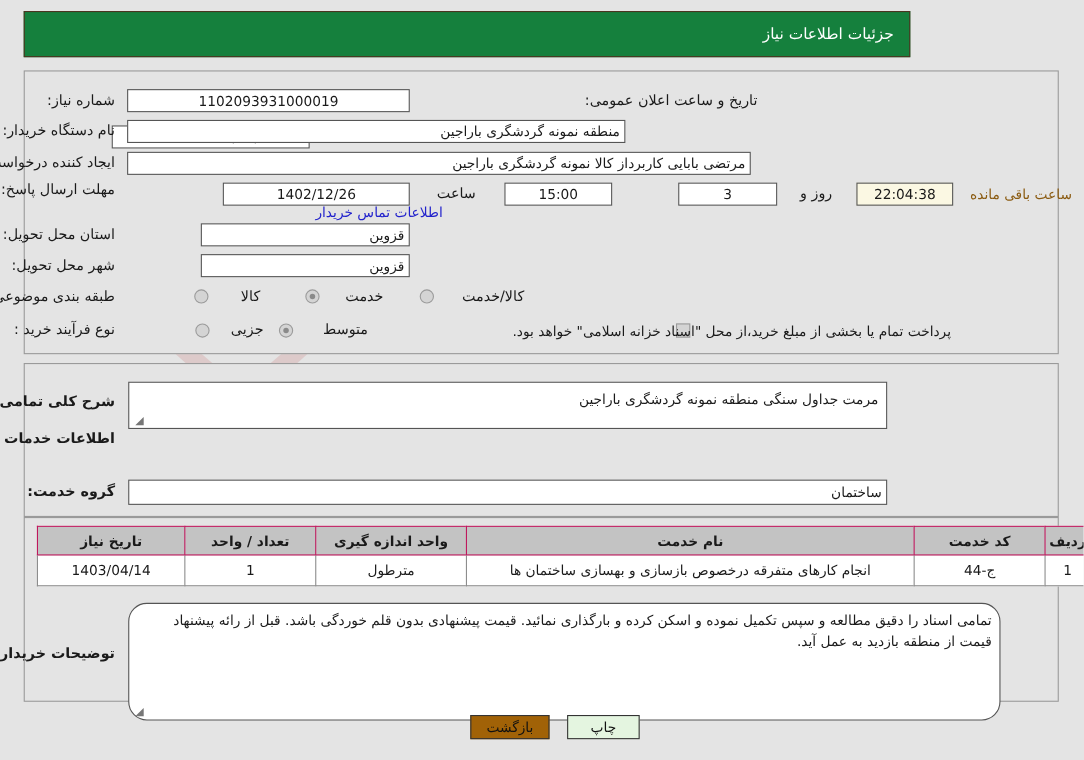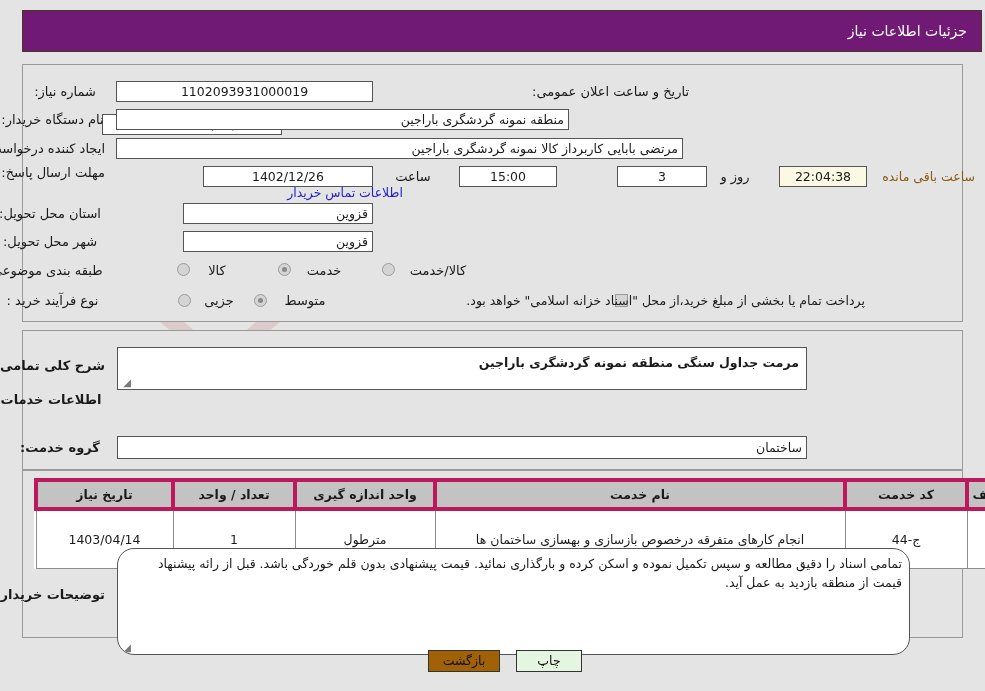--- a/index.html
+++ b/index.html
@@ -57,22 +57,22 @@
     color: rgba(196,110,110,0.17);
     direction: ltr;
     font-family: "Liberation Sans", sans-serif;
     white-space: nowrap;
   }
 
   
   .title-bar {
     position: absolute;
     left: 22px; top: 10px;
-    width: 960px; height: 42px;
-    background: #701a75;
+    width: 806px; height: 42px;
+    background: #15803d;
     border: 1px solid #4a3520;
     box-sizing: border-box;
     color: #ffffff;
     display: flex;
     align-items: center;
     justify-content: flex-start;
     padding: 0 14px;
     font-size: 14px;
     z-index: 10;
   }
@@ -84,21 +84,21 @@
     border: 1px solid #9a9a9a;
     box-sizing: border-box;
     z-index: 8;
   }
   #panel-top   { left: 22px; top: 64px;  width: 941px; height: 258px; }
   #panel-mid   { left: 22px; top: 330px; width: 941px; height: 140px; }
   #panel-table { left: 22px; top: 470px; width: 941px; height: 168px; }
 
   .lbl {
     position: absolute;
-    text-align: center;
+    text-align: right;
     white-space: nowrap;
     color: #1a1a1a;
     z-index: 9;
   }
   .lbl.b { font-weight: bold; }
 
   .fld {
     position: absolute;
     background: #ffffff;
     border: 1px solid #555555;
@@ -189,33 +189,33 @@
     left: 34px; top: 478px;
     width: 915px;
     border-collapse: collapse;
     font-size: 12.5px;
     z-index: 9;
     background: #ffffff;
     table-layout: fixed;
   }
   table.grid th {
     background: #c3c3c3;
-    border: 4px solid #be185d;
+    border: 1px solid #be185d;
     height: 25px;
     font-weight: bold;
     color: #1a1a1a;
     text-align: center;
     padding: 0 3px;
   }
   table.grid td {
     background: #ffffff;
     border: 1px solid #8d8d8d;
     height: 25px;
     text-align: center;
-    padding: 16px 4px;
+    padding: 1px 4px;
     color: #1a1a1a;
   }
   .col-radif { width: 34px; }
   .col-code  { width: 112px; }
   .col-name  { width: 400px; }
   .col-unit  { width: 130px; }
   .col-qty   { width: 112px; }
   .col-date  { width: 127px; }
 
   
@@ -290,21 +290,21 @@
 <span class="radio" style="right:794px; top:294px;"></span>
 <div class="lbl" style="right:745px; top:293px; width:42px;">جزیی</div>
 <span class="radio on" style="right:718px; top:294px;"></span>
 <div class="lbl" style="right:650px; top:293px; width:60px;">متوسط</div>
 <span class="checkbox" style="right:357px; top:294px;"></span>
 <div class="note" style="right:120px; top:293px;">پرداخت تمام یا بخشی از مبلغ خرید،از محل "اسناد خزانه اسلامی" خواهد بود.</div>
 
 <div class="panel" id="panel-mid"></div>
 
 <div class="lbl b" style="right:880px; top:358px; width:90px;">شرح کلی تمامی:</div>
-<div class="tarea" style="right:178px; top:347px; width:690px; height:43px;font-weight:bold;">
+<div class="tarea" style="right:178px; top:347px; width:690px; height:43px;">
   <span>مرمت جداول سنگی منطقه نمونه گردشگری باراجین</span>
   <span class="grip">◢</span>
 </div>
 
 <div class="lbl b" style="right:880px; top:392px; width:170px;">اطلاعات خدمات مورد نیاز</div>
 
 <div class="lbl b" style="right:880px; top:440px; width:90px;">گروه خدمت:</div>
 <div class="fld rt" style="right:178px; top:436px; width:690px; height:23px; line-height:21px;">ساختمان</div>
 
 <div class="panel" id="panel-table"></div>

